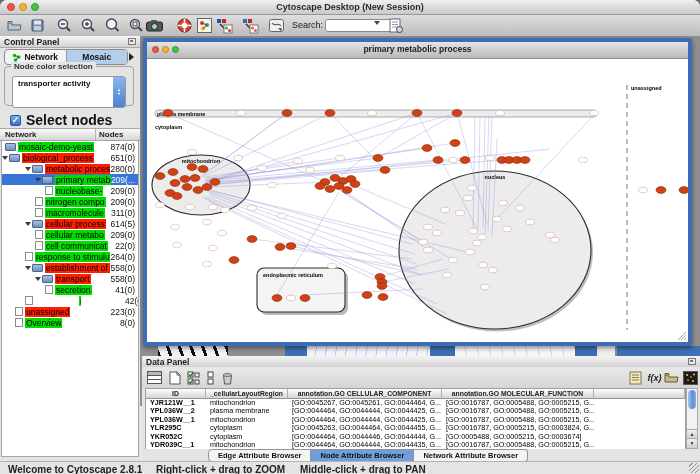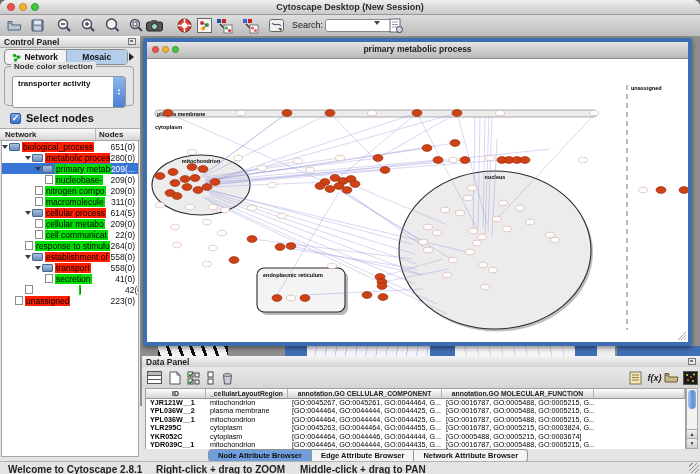--- a/index.html
+++ b/index.html
@@ -33,21 +33,21 @@
   .cp-tab:last-child{border-right:none;}
   .cp-tab.sel{background:#b4cdea;}
   .tab-more{position:absolute;left:129px;top:17px;width:0;height:0;border-top:4px solid transparent;border-bottom:4px solid transparent;border-left:5px solid #222;}
   .groupbox{position:absolute;left:4px;top:30px;width:130px;height:40px;border:1px solid #a2a2a2;border-radius:4px;box-sizing:border-box;}
   .gb-label{position:absolute;left:6px;top:-5px;background:#e4e4e4;padding:0 3px;font-size:8px;font-weight:bold;color:#333;}
   .combo{position:absolute;left:7px;top:9px;width:114px;height:32px;background:#fff;border:1px solid #979797;border-radius:3px;box-sizing:border-box;}
   .combo .ctext{position:absolute;left:5px;top:2px;font-size:8px;color:#111;font-weight:bold;}
   .combo .cstep{position:absolute;right:0;top:0;bottom:0;width:12px;border-radius:0 2px 2px 0;background:linear-gradient(#8cb6ec,#4c80d3);display:flex;flex-direction:column;align-items:center;justify-content:center;color:#fff;font-size:4px;line-height:4px;}
   .chk-row{position:absolute;left:10px;top:76px;display:flex;align-items:center;gap:5px;}
   .chk{width:11px;height:11px;border-radius:2px;background:linear-gradient(#79a9e6,#3a71c6);border:1px solid #2b59a3;box-sizing:border-box;color:#fff;font-size:9px;line-height:9px;text-align:center;font-weight:bold;}
-  .chk-lab{font-size:11px;font-weight:bold;color:#111;}
+  .chk-lab{font-size:14px;font-weight:bold;color:#111;}
   .tree-head{position:absolute;left:0;right:0;top:92px;height:11px;background:linear-gradient(#fafafa,#d6d6d6);border-top:1px solid #aaa;border-bottom:1px solid #9d9d9d;font-size:8px;font-weight:bold;color:#222;}
   .tree-head .th1{position:absolute;left:5px;top:1px;}
   .tree-head .th2{position:absolute;left:99px;top:1px;}
   .tree-head .tdiv{position:absolute;left:95px;top:0;bottom:0;width:1px;background:#b5b5b5;}
   .tree{position:absolute;left:1px;right:1px;top:104px;height:315px;background:#fff;border:1px solid #a5a5a5;overflow:hidden;}
   .trow{position:relative;height:11px;display:flex;align-items:center;white-space:nowrap;}
   .trow.sel{background:#3875d7;}
   .arrow-exp{width:7px;flex:0 0 7px;display:inline-block;}
   .arrow-exp:before{content:"";display:block;width:0;height:0;margin-left:0;border-left:3.5px solid transparent;border-right:3.5px solid transparent;border-top:4.5px solid #3a3a3a;}
   .ic-folder{flex:0 0 11px;width:11px;height:8px;background:linear-gradient(#a9c0de,#6e90bd);border:1px solid #49688f;border-radius:1px;box-sizing:border-box;margin-right:2px;}
@@ -254,20 +254,25 @@
     <div class="chk-row">
       <span class="chk">✓</span>
       <span class="chk-lab">Select nodes</span>
     </div>
     <div class="tree-head">
       <span class="th1">Network</span>
       <span class="tdiv"></span>
       <span class="th2">Nodes</span>
     </div>
     <div class="tree" id="tree">
+        <div class="trow" style="padding-left: 3px;">
+          <span class="ic-folder"></span>
+          <span class="hl green">mosaic-demo-yeast</span>
+          <span class="tnum">874(0)</span>
+        </div>
         <div class="trow" style="">
           <span class="arrow-exp"></span>
           <span class="ic-folder"></span>
           <span class="hl red">biological_process</span>
           <span class="tnum">651(0)</span>
         </div>
         <div class="trow" style="padding-left: 23px;">
           <span class="arrow-exp"></span>
           <span class="ic-folder"></span>
           <span class="hl red">metabolic process</span>
@@ -334,20 +339,25 @@
         </div>
         <div class="trow" style="padding-left: 23px; gap: 44px;">
           <span class="ic-file"></span>
           <span class="hl green">multi-organism pro</span>
           <span class="tnum">42(0)</span>
         </div>
         <div class="trow" style="padding-left: 13px;">
           <span class="ic-file"></span>
           <span class="hl red">unassigned</span>
           <span class="tnum">223(0)</span>
+        </div>
+        <div class="trow" style="padding-left: 13px;">
+          <span class="ic-file"></span>
+          <span class="hl green">Overview</span>
+          <span class="tnum">8(0)</span>
         </div>
       </div>
   </div>
 
   <div class="desktop">
     <div class="frag" style="left:18px;width:70px;background:repeating-linear-gradient(70deg,#111 0 3px,#f4f4f4 3px 11px);"></div>
     <div class="frag" style="left:145px;width:22px;background:#3f6fb5;"></div>
     <div class="frag" style="left:167px;width:123px;background:repeating-linear-gradient(100deg,#f4f4fa 0 9px,#c9c9ee 9px 10px);"></div>
     <div class="frag" style="left:290px;width:25px;background:#3f6fb5;"></div>
     <div class="frag" style="left:315px;width:120px;background:repeating-linear-gradient(80deg,#f6f6f6 0 11px,#d6d6ea 11px 12px);"></div>
@@ -677,22 +687,22 @@
             <div class="dtd c4"></div>
           </div>
         </div>
     </div>
     <div class="vscroll">
       <div class="vthumb"></div>
       <div class="varr" style="bottom:9px">▲</div>
       <div class="varr" style="bottom:0">▼</div>
     </div>
     <div class="dp-tabs" id="dptabs">
+        <div class="dp-tab">Edge Attribute Browser</div>
         <div class="dp-tab sel">Node Attribute Browser</div>
-        <div class="dp-tab">Edge Attribute Browser</div>
         <div class="dp-tab">Network Attribute Browser</div>
       </div>
   </div>
 
   <div class="statusbar">
     <span class="st" style="left:8px">Welcome to Cytoscape 2.8.1</span>
     <span class="st" style="left:156px">Right-click + drag to ZOOM</span>
     <span class="st" style="left:300px">Middle-click + drag to PAN</span>
     <span class="grip"></span>
   </div>

